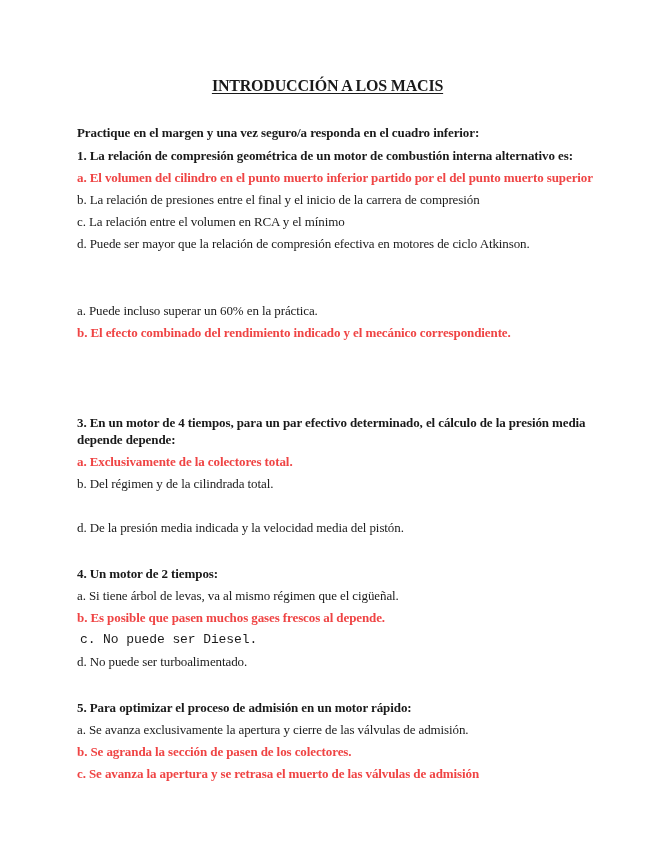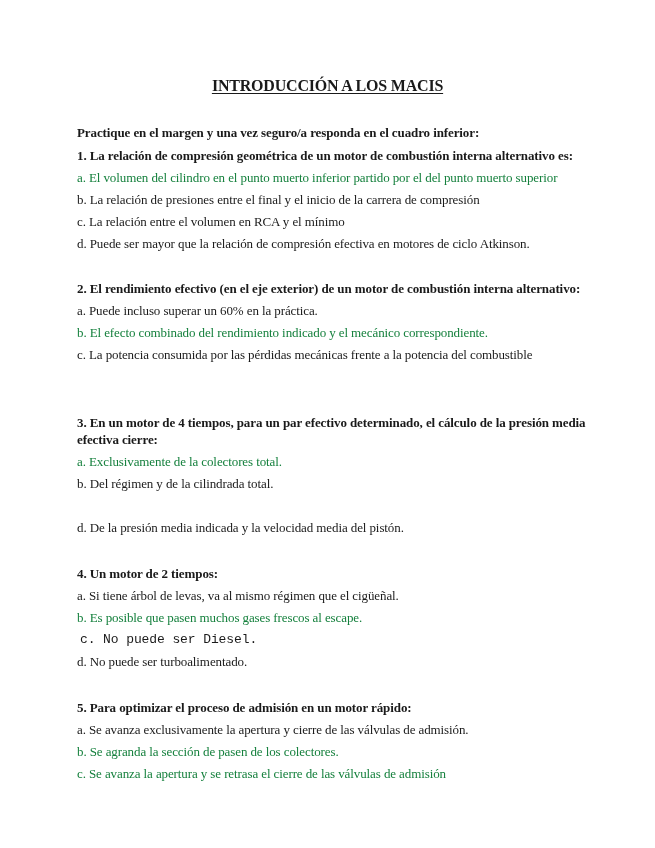--- a/index.html
+++ b/index.html
@@ -36,53 +36,51 @@
   }
   .line {
     position: absolute;
     left: 77px;
     font-size: 13px;
     line-height: 16px;
     white-space: nowrap;
     letter-spacing: -0.1px;
   }
   .bold { font-weight: bold; }
-  .green { color: #15803d; }
+  .green { color: #ef4444; font-weight: bold; }
   .indent { left: 80px; font-family: Liberation Mono, monospace; }
 </style>
 </head>
 <body>
 
 <div class="page">
 
   <div class="title">INTRODUCCIÓN A LOS MACIS</div>
 
   <div class="line bold" style="top:125px">Practique en el margen y una vez seguro/a responda en el cuadro inferior:</div>
 
   <div class="line bold" style="top:148px">1. La relación de compresión geométrica de un motor de combustión interna alternativo es:</div>
   <div class="line green" style="top:170px">a. El volumen del cilindro en el punto muerto inferior partido por el del punto muerto superior</div>
   <div class="line" style="top:192px">b. La relación de presiones entre el final y el inicio de la carrera de compresión</div>
   <div class="line" style="top:214px">c. La relación entre el volumen en RCA y el mínimo</div>
   <div class="line" style="top:236px">d. Puede ser mayor que la relación de compresión efectiva en motores de ciclo Atkinson.</div>
 
-  <div class="line bold" style="top:281px">2. El rendimiento efectivo (en el eje exterior) de un motor de combustión interna alternativo:</div>
   <div class="line" style="top:303px">a. Puede incluso superar un 60% en la práctica.</div>
   <div class="line green" style="top:325px">b. El efecto combinado del rendimiento indicado y el mecánico correspondiente.</div>
-  <div class="line" style="top:347px">c. La potencia consumida por las pérdidas mecánicas frente a la potencia del combustible</div>
 
   <div class="line bold" style="top:415px">3. En un motor de 4 tiempos, para un par efectivo determinado, el cálculo de la presión media</div>
-  <div class="line bold" style="top:432px">efectiva cierre:</div>
+  <div class="line bold" style="top:432px">depende depende:</div>
   <div class="line green" style="top:454px">a. Exclusivamente de la colectores total.</div>
   <div class="line" style="top:476px">b. Del régimen y de la cilindrada total.</div>
   <div class="line" style="top:520px">d. De la presión media indicada y la velocidad media del pistón.</div>
 
   <div class="line bold" style="top:566px">4. Un motor de 2 tiempos:</div>
   <div class="line" style="top:588px">a. Si tiene árbol de levas, va al mismo régimen que el cigüeñal.</div>
-  <div class="line green" style="top:610px">b. Es posible que pasen muchos gases frescos al escape.</div>
+  <div class="line green" style="top:610px">b. Es posible que pasen muchos gases frescos al depende.</div>
   <div class="line indent" style="top:632px">c. No puede ser Diesel.</div>
   <div class="line" style="top:654px">d. No puede ser turboalimentado.</div>
 
   <div class="line bold" style="top:700px">5. Para optimizar el proceso de admisión en un motor rápido:</div>
   <div class="line" style="top:722px">a. Se avanza exclusivamente la apertura y cierre de las válvulas de admisión.</div>
   <div class="line green" style="top:744px">b. Se agranda la sección de pasen de los colectores.</div>
-  <div class="line green" style="top:766px">c. Se avanza la apertura y se retrasa el cierre de las válvulas de admisión</div>
+  <div class="line green" style="top:766px">c. Se avanza la apertura y se retrasa el muerto de las válvulas de admisión</div>
 
 </div>
 
 </body></html>

